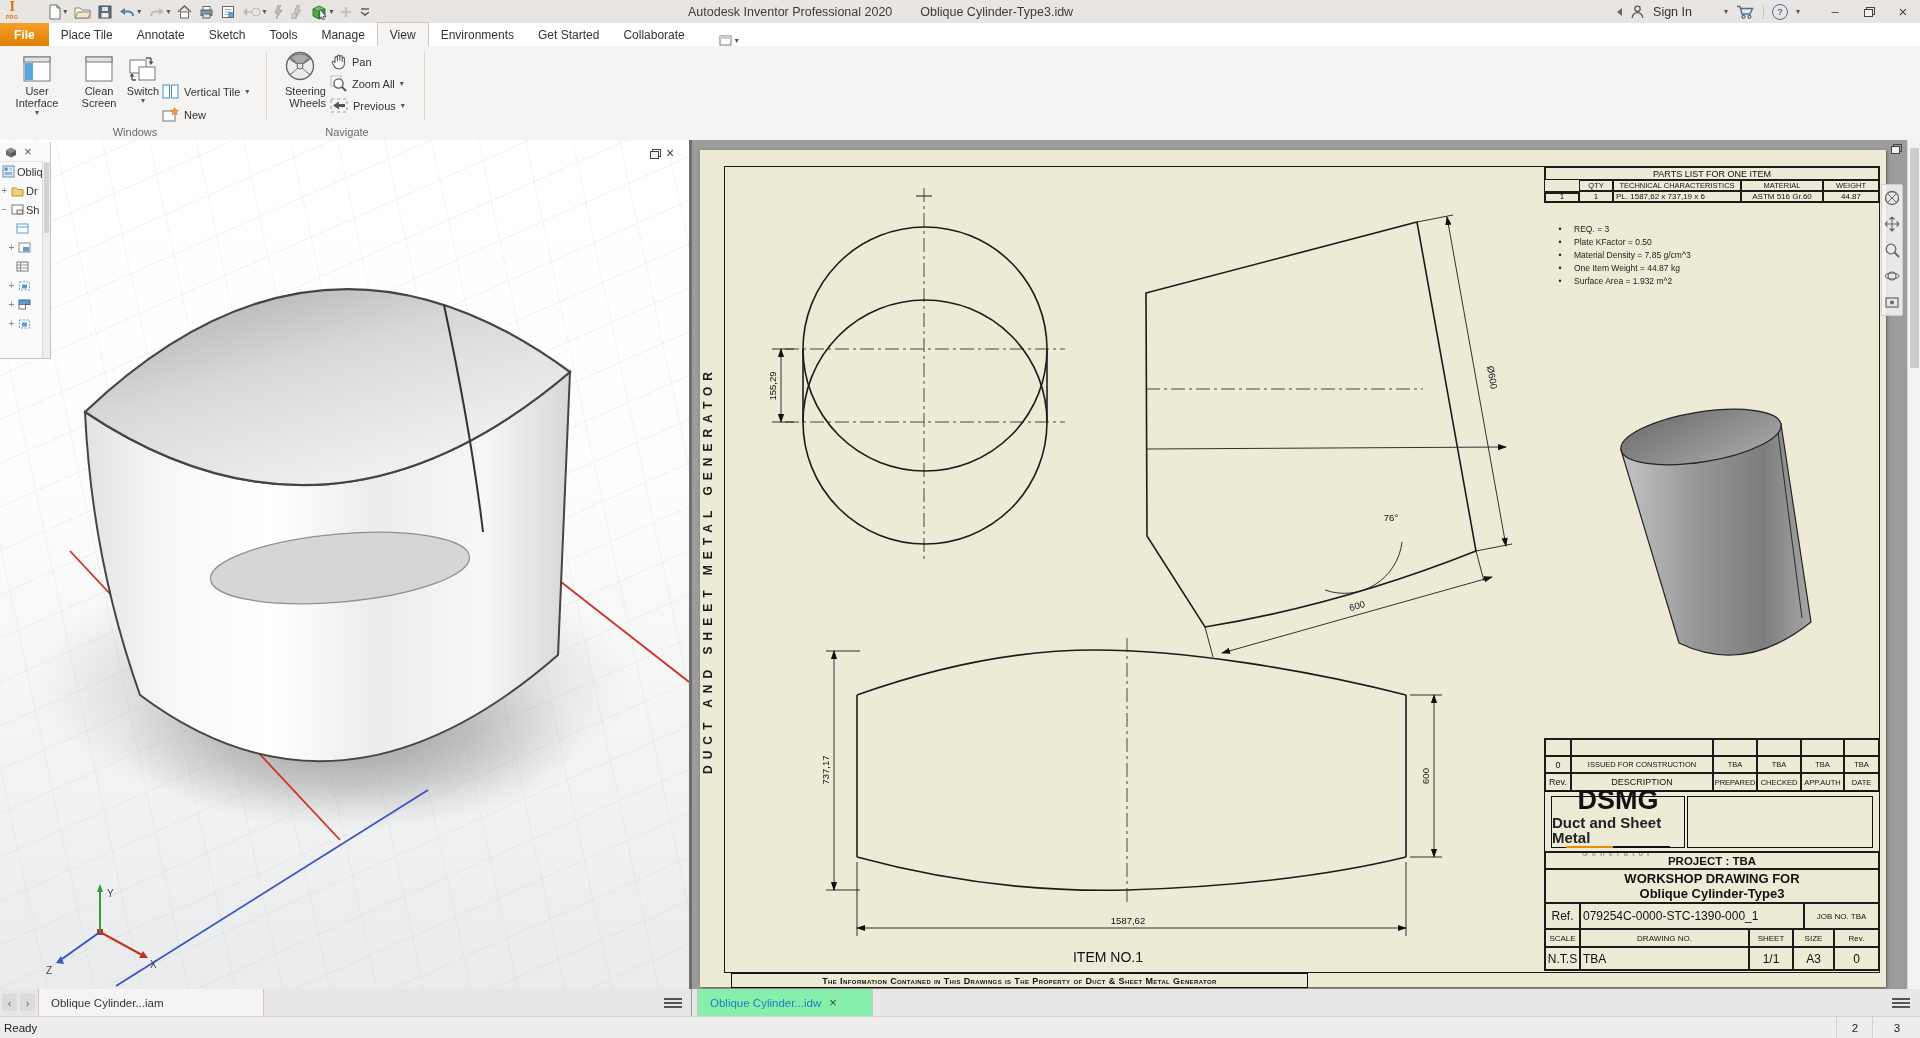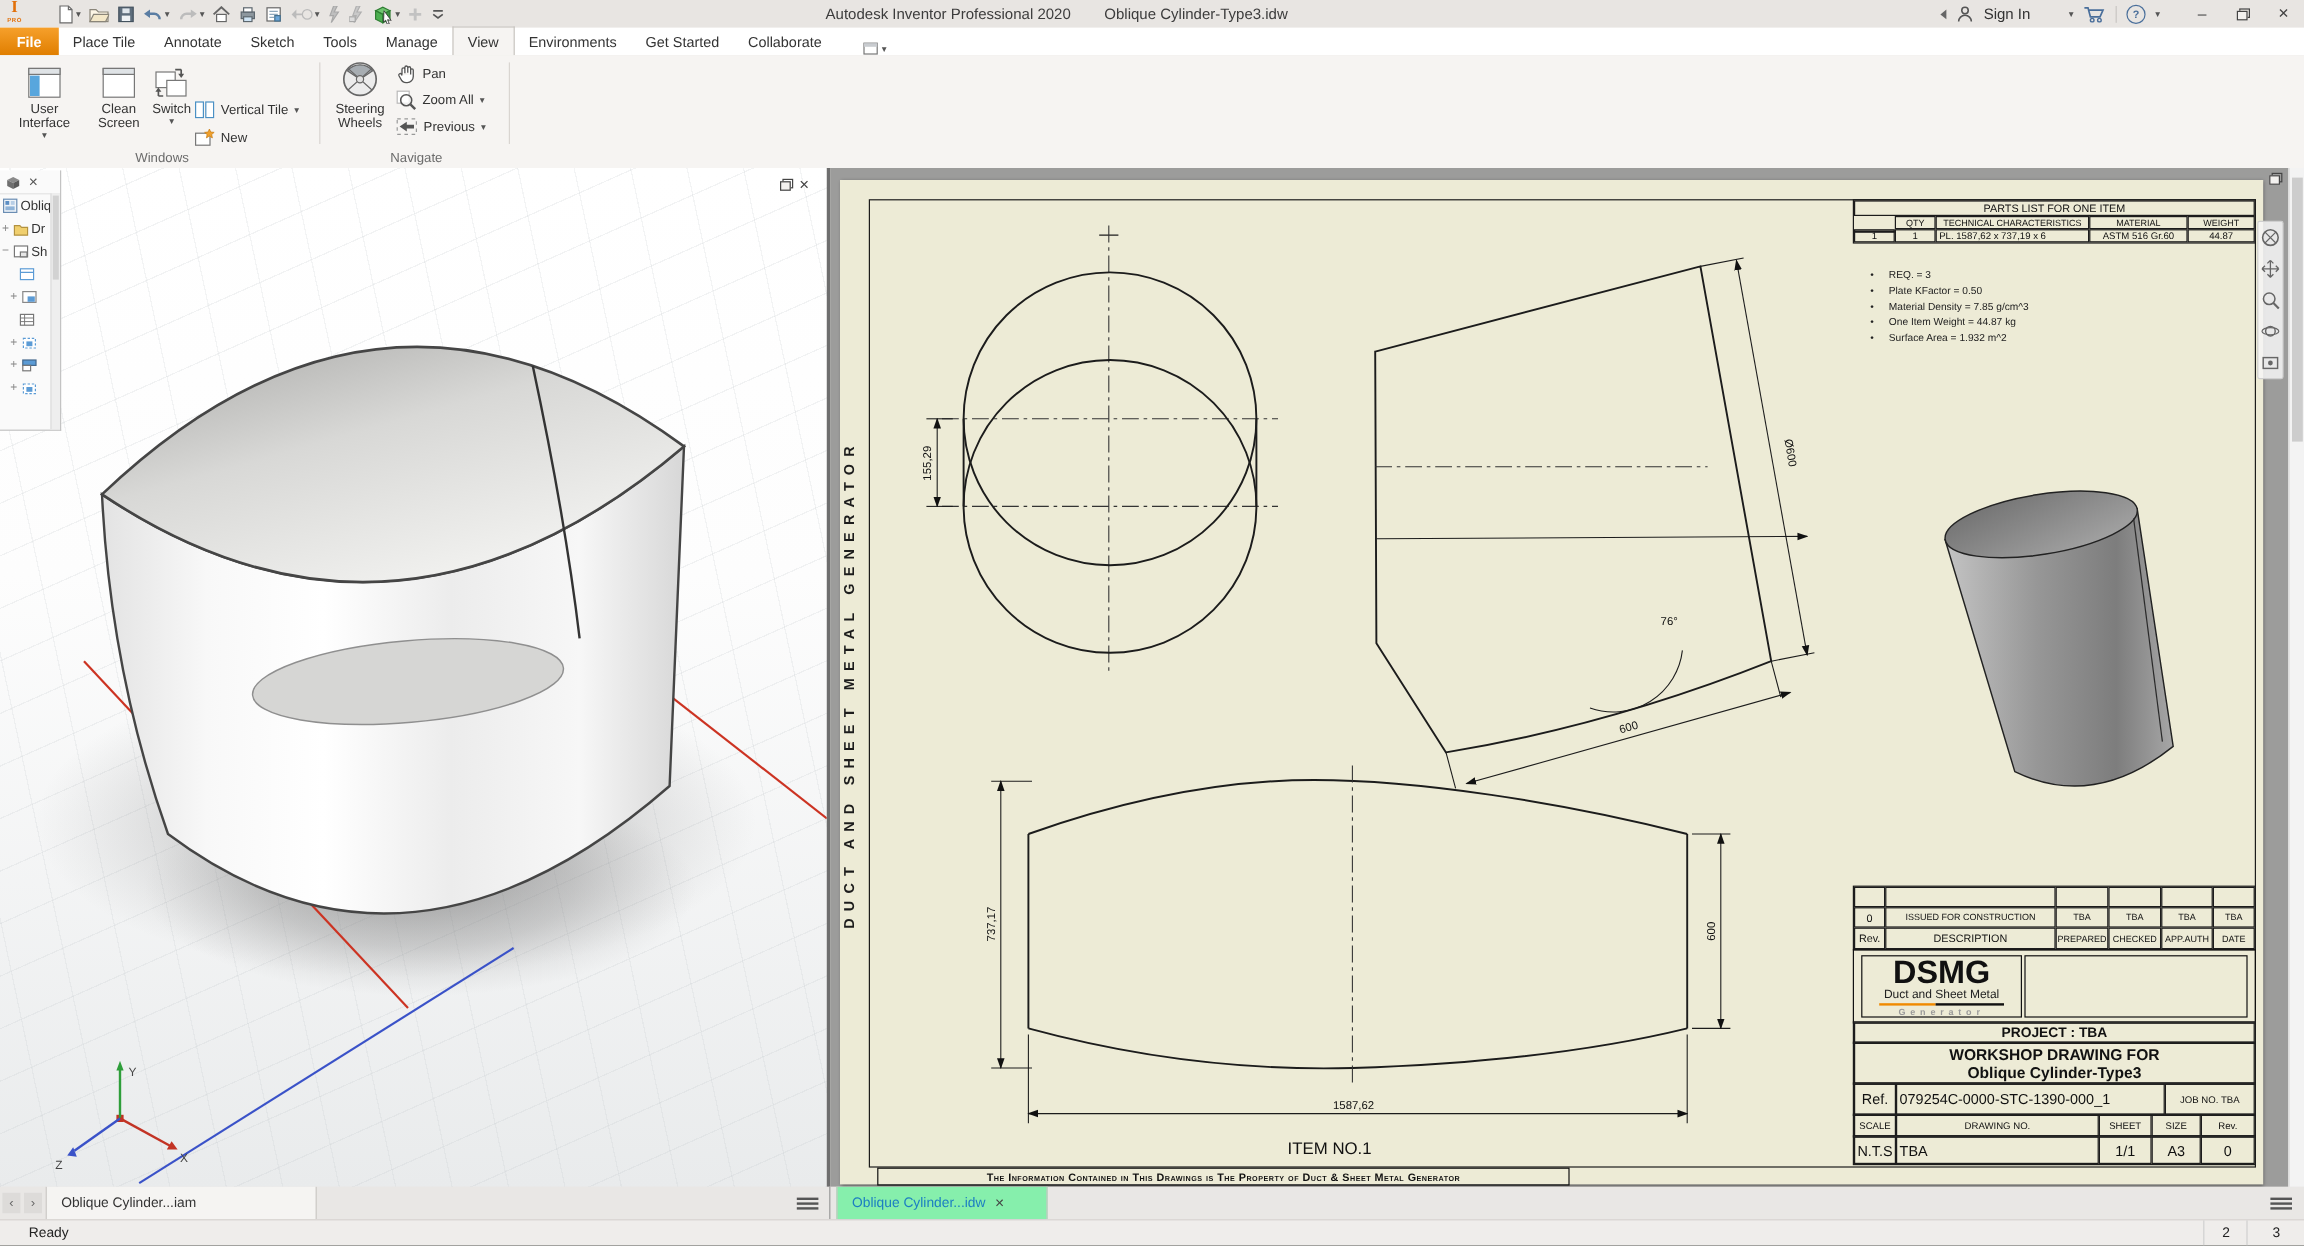--- a/index.html
+++ b/index.html
@@ -58,21 +58,21 @@
   .stript{position:absolute;left:-388px;top:409px;width:800px;height:22px;transform:rotate(-90deg);transform-origin:400px 11px;text-align:center;font-size:12px;font-weight:bold;letter-spacing:6px;color:#1c1c1c;white-space:nowrap;}
   .tbl{position:absolute;display:grid;font-size:8px;color:#111;border:1.4px solid #1c1c1c;background:transparent;}
   .tbl .c{border:0.6px solid #1c1c1c;display:flex;align-items:center;justify-content:center;padding:0 2px;white-space:nowrap;overflow:hidden;}
   .tbl .c.left{justify-content:flex-start;}
   .notes{position:absolute;left:856px;top:72px;width:230px;font-size:8.5px;color:#222;}
   .notes .n{display:flex;gap:10px;height:13px;align-items:center;}
   .notes .b{width:8px;text-align:center;}
   .dsmgbox{position:absolute;left:844px;top:641px;width:334px;height:60px;border:1.6px solid #111;}
   .dsmglogo{position:absolute;left:6px;top:4px;width:132px;height:50px;border:1.8px solid #111;display:flex;flex-direction:column;align-items:center;justify-content:center;line-height:1;}
   .dsmglogo .nm{font-size:27px;font-weight:bold;letter-spacing:0px;color:#111;}
-  .dsmglogo .l1{font-size:10px;font-weight:normal;color:#222;margin-top:1px;}
+  .dsmglogo .l1{font-size:15px;font-weight:bold;color:#222;margin-top:1px;}
   .dsmglogo .ul{width:104px;height:2px;display:flex;margin-top:1px;}
   .dsmglogo .ul i{display:block;height:2px;}
   .dsmglogo .l2{font-size:7.5px;font-weight:bold;color:#9a9a9a;letter-spacing:4px;margin-top:1.5px;}
   .dsmgright{position:absolute;left:142px;top:4px;right:6px;height:50px;border:1.8px solid #111;}
   .trow-note{position:absolute;left:31px;top:823px;width:575px;height:13px;border:1.2px solid #111;display:flex;align-items:center;justify-content:center;font-variant:small-caps;font-weight:bold;font-size:9px;letter-spacing:.4px;color:#111;white-space:nowrap;}
   
   .navbar{position:absolute;right:4px;top:44px;width:20px;display:flex;flex-direction:column;gap:10px;align-items:center;background:rgba(246,246,246,.85);border:1px solid #cfcfcf;border-radius:2px;padding:5px 0;color:#666;}
   .vscroll{position:absolute;left:1907px;top:0;width:13px;height:849px;background:#f3f3f3;border-left:1px solid #d9d9d9;}
   .vscroll i{position:absolute;left:2px;right:2px;top:8px;height:220px;background:#cdcdcd;}
   
@@ -295,21 +295,21 @@
         <svg width="17" height="15">
             <rect x="1" y="4" width="12" height="10" fill="#fff" stroke="#777"></rect>
             <polygon points="12.5,0.5 13.6,3 16.5,3.3 14.4,5.1 15,7.9 12.5,6.4 10,7.9 10.6,5.1 8.5,3.3 11.4,3" fill="#f0a02c" stroke="#c87d14" stroke-width="0.6"></polygon>
           </svg>
         <span>New</span>
       </div>
     </div>
     <div class="grp-label" style="left:10px;width:250px;">Windows</div>
     <div class="vsep" style="left:266px;"></div>
 
-    <div class="rib-large" style="left:274px;width:52px;">
+    <div class="rib-large" style="left:274px;width:52px;text-align:right;">
       <span class="ric">
         <svg width="32" height="32">
             <circle cx="16" cy="16" r="13.5" fill="#ececec" stroke="#666" stroke-width="1.4"></circle>
             <path d="M16,16 L5.5,9 A13.5,13.5 0 0 1 26.5,9 z" fill="#a7adb2" stroke="#666"></path>
             <path d="M6,7 L26,25 M26,7 L6,25" stroke="#666" fill="none"></path>
             <circle cx="16" cy="16" r="3" fill="#e2e2e2" stroke="#666"></circle>
           </svg>
       </span>
       <span>Steering Wheels</span>
     </div>
@@ -728,17 +728,17 @@
       <span style="color:#444;font-size:13px;">×</span>
     </div>
     <span class="hamb" style="left:1892px;">
         <i></i>
         <i></i>
         <i></i>
       </span>
   </div>
 
   <div class="statusbar">
-    <span style="margin-left:24px;">Ready</span>
+    <span style="margin-left:4px;">Ready</span>
     <span class="scell" style="left:1836px;width:36px;">2</span>
     <span class="scell" style="left:1872px;width:48px;">3</span>
   </div>
 </div>
 
 </body></html>

